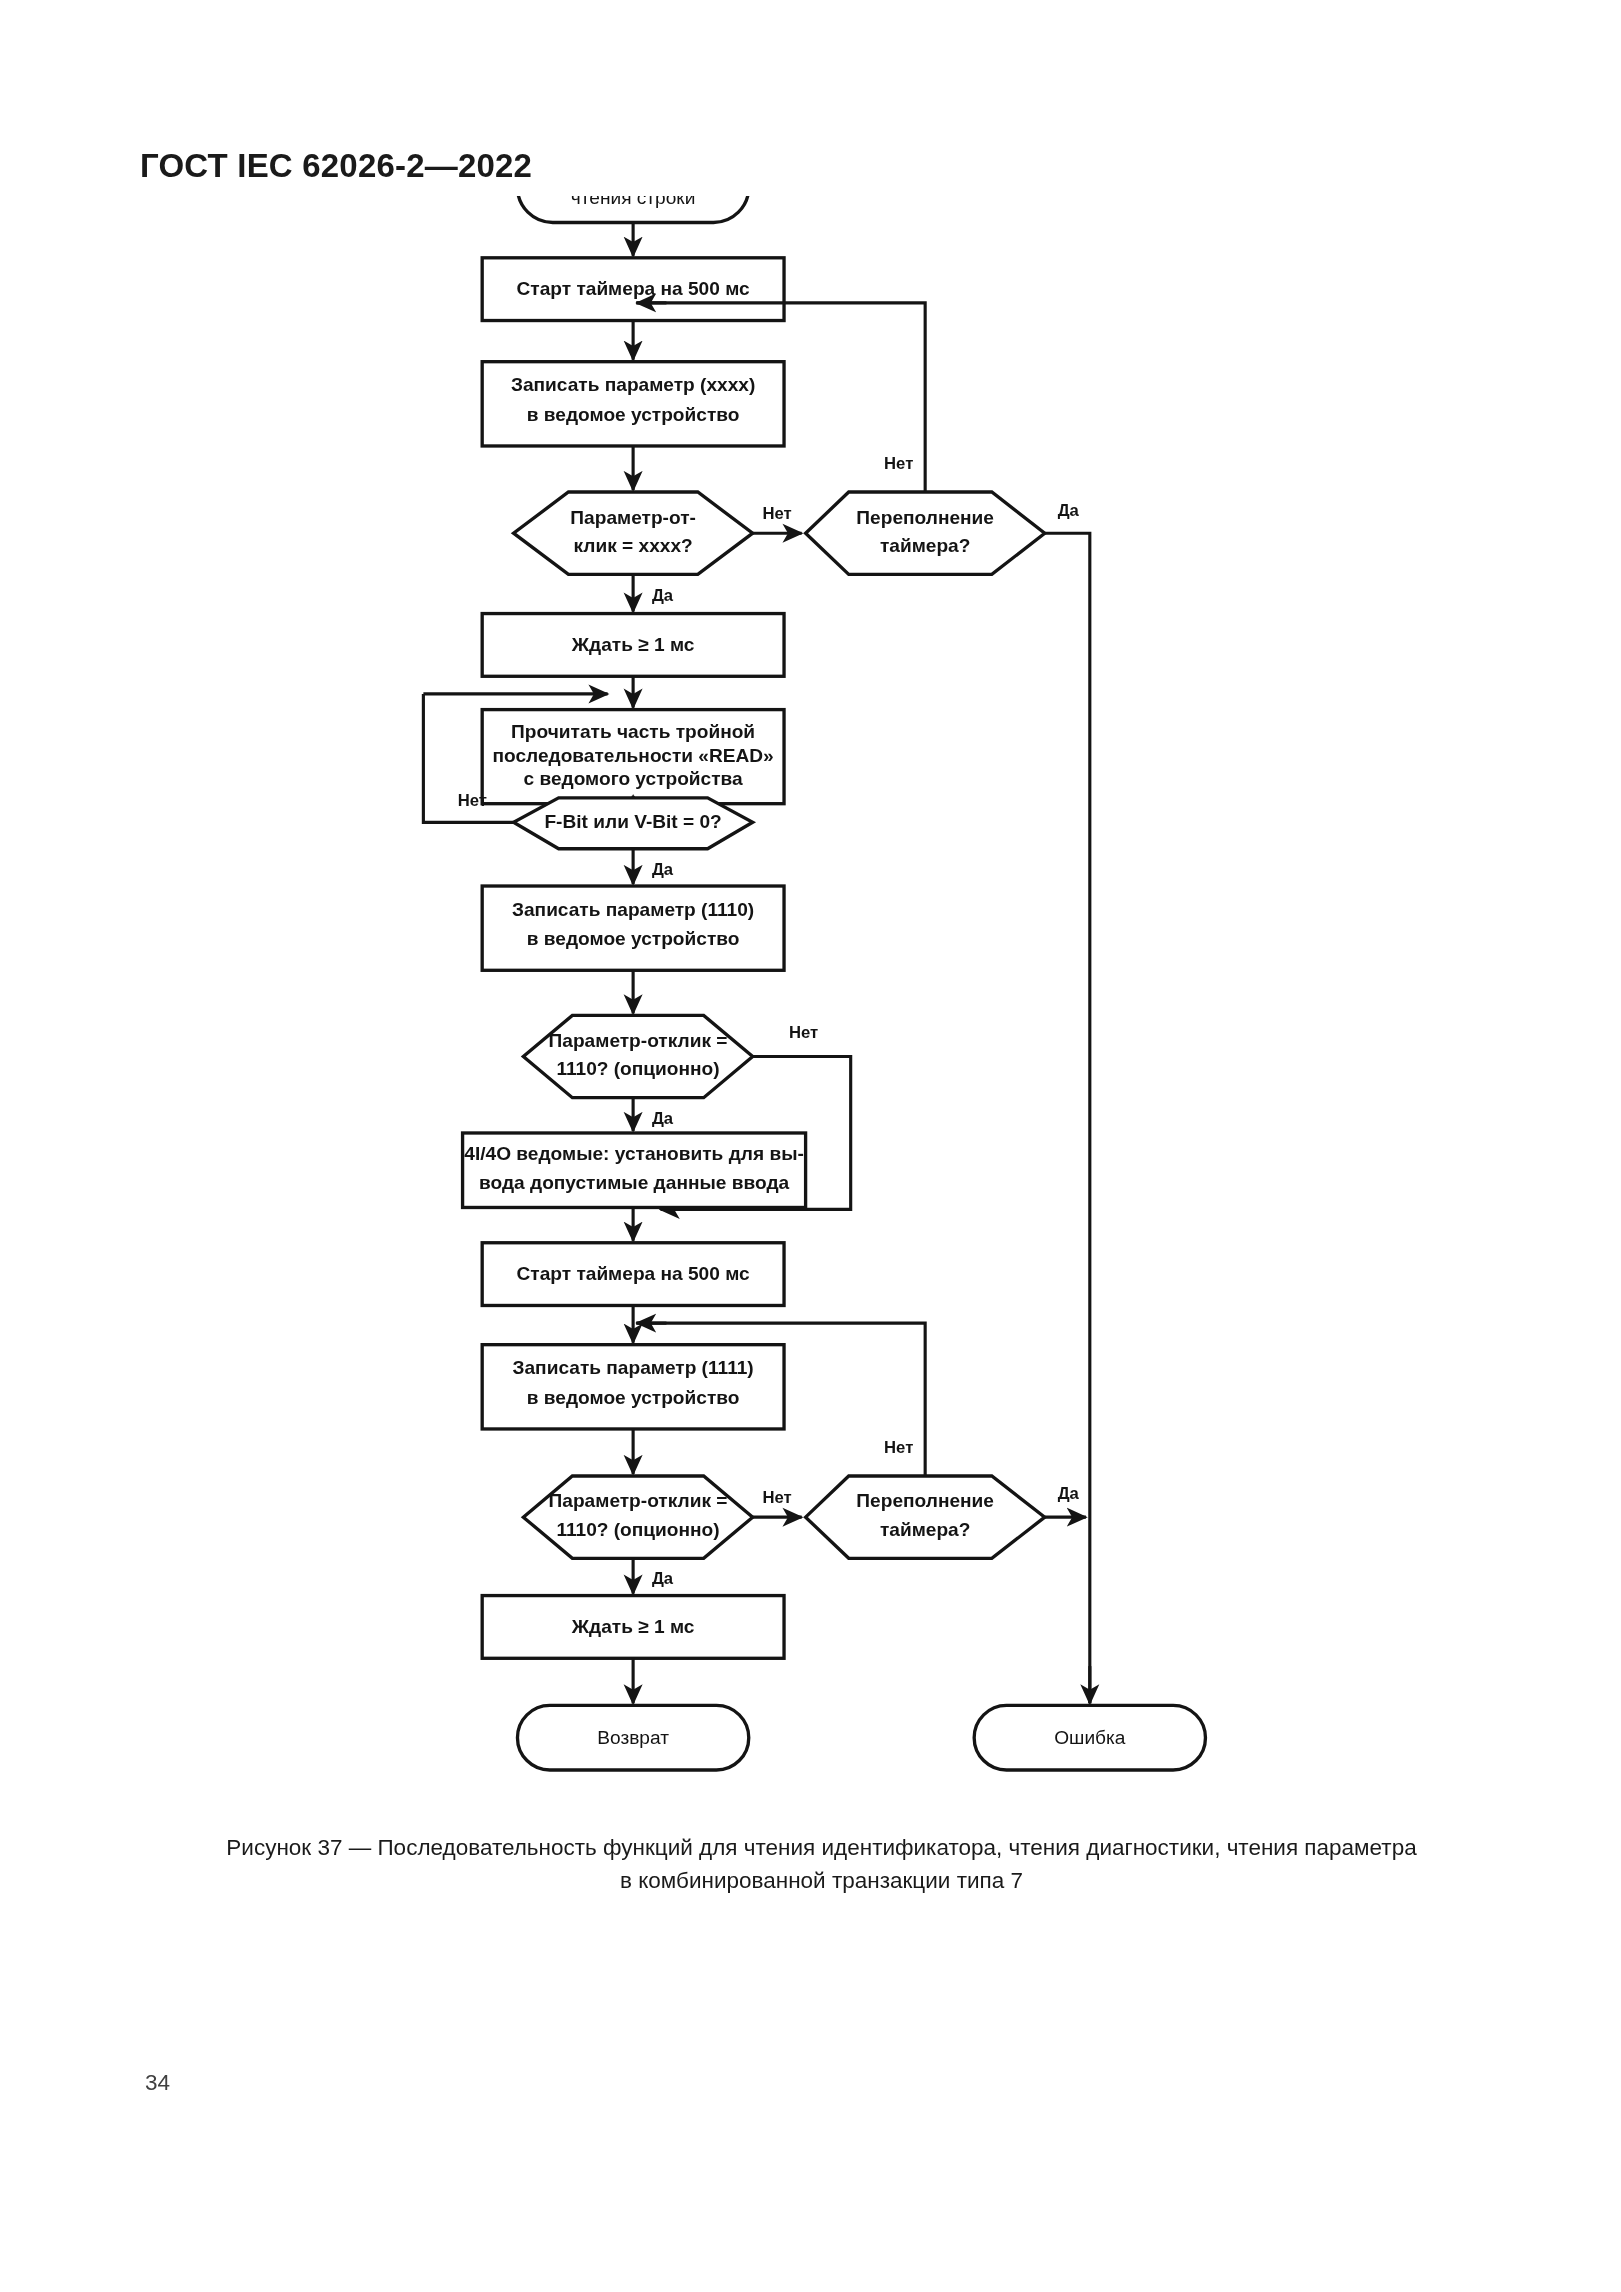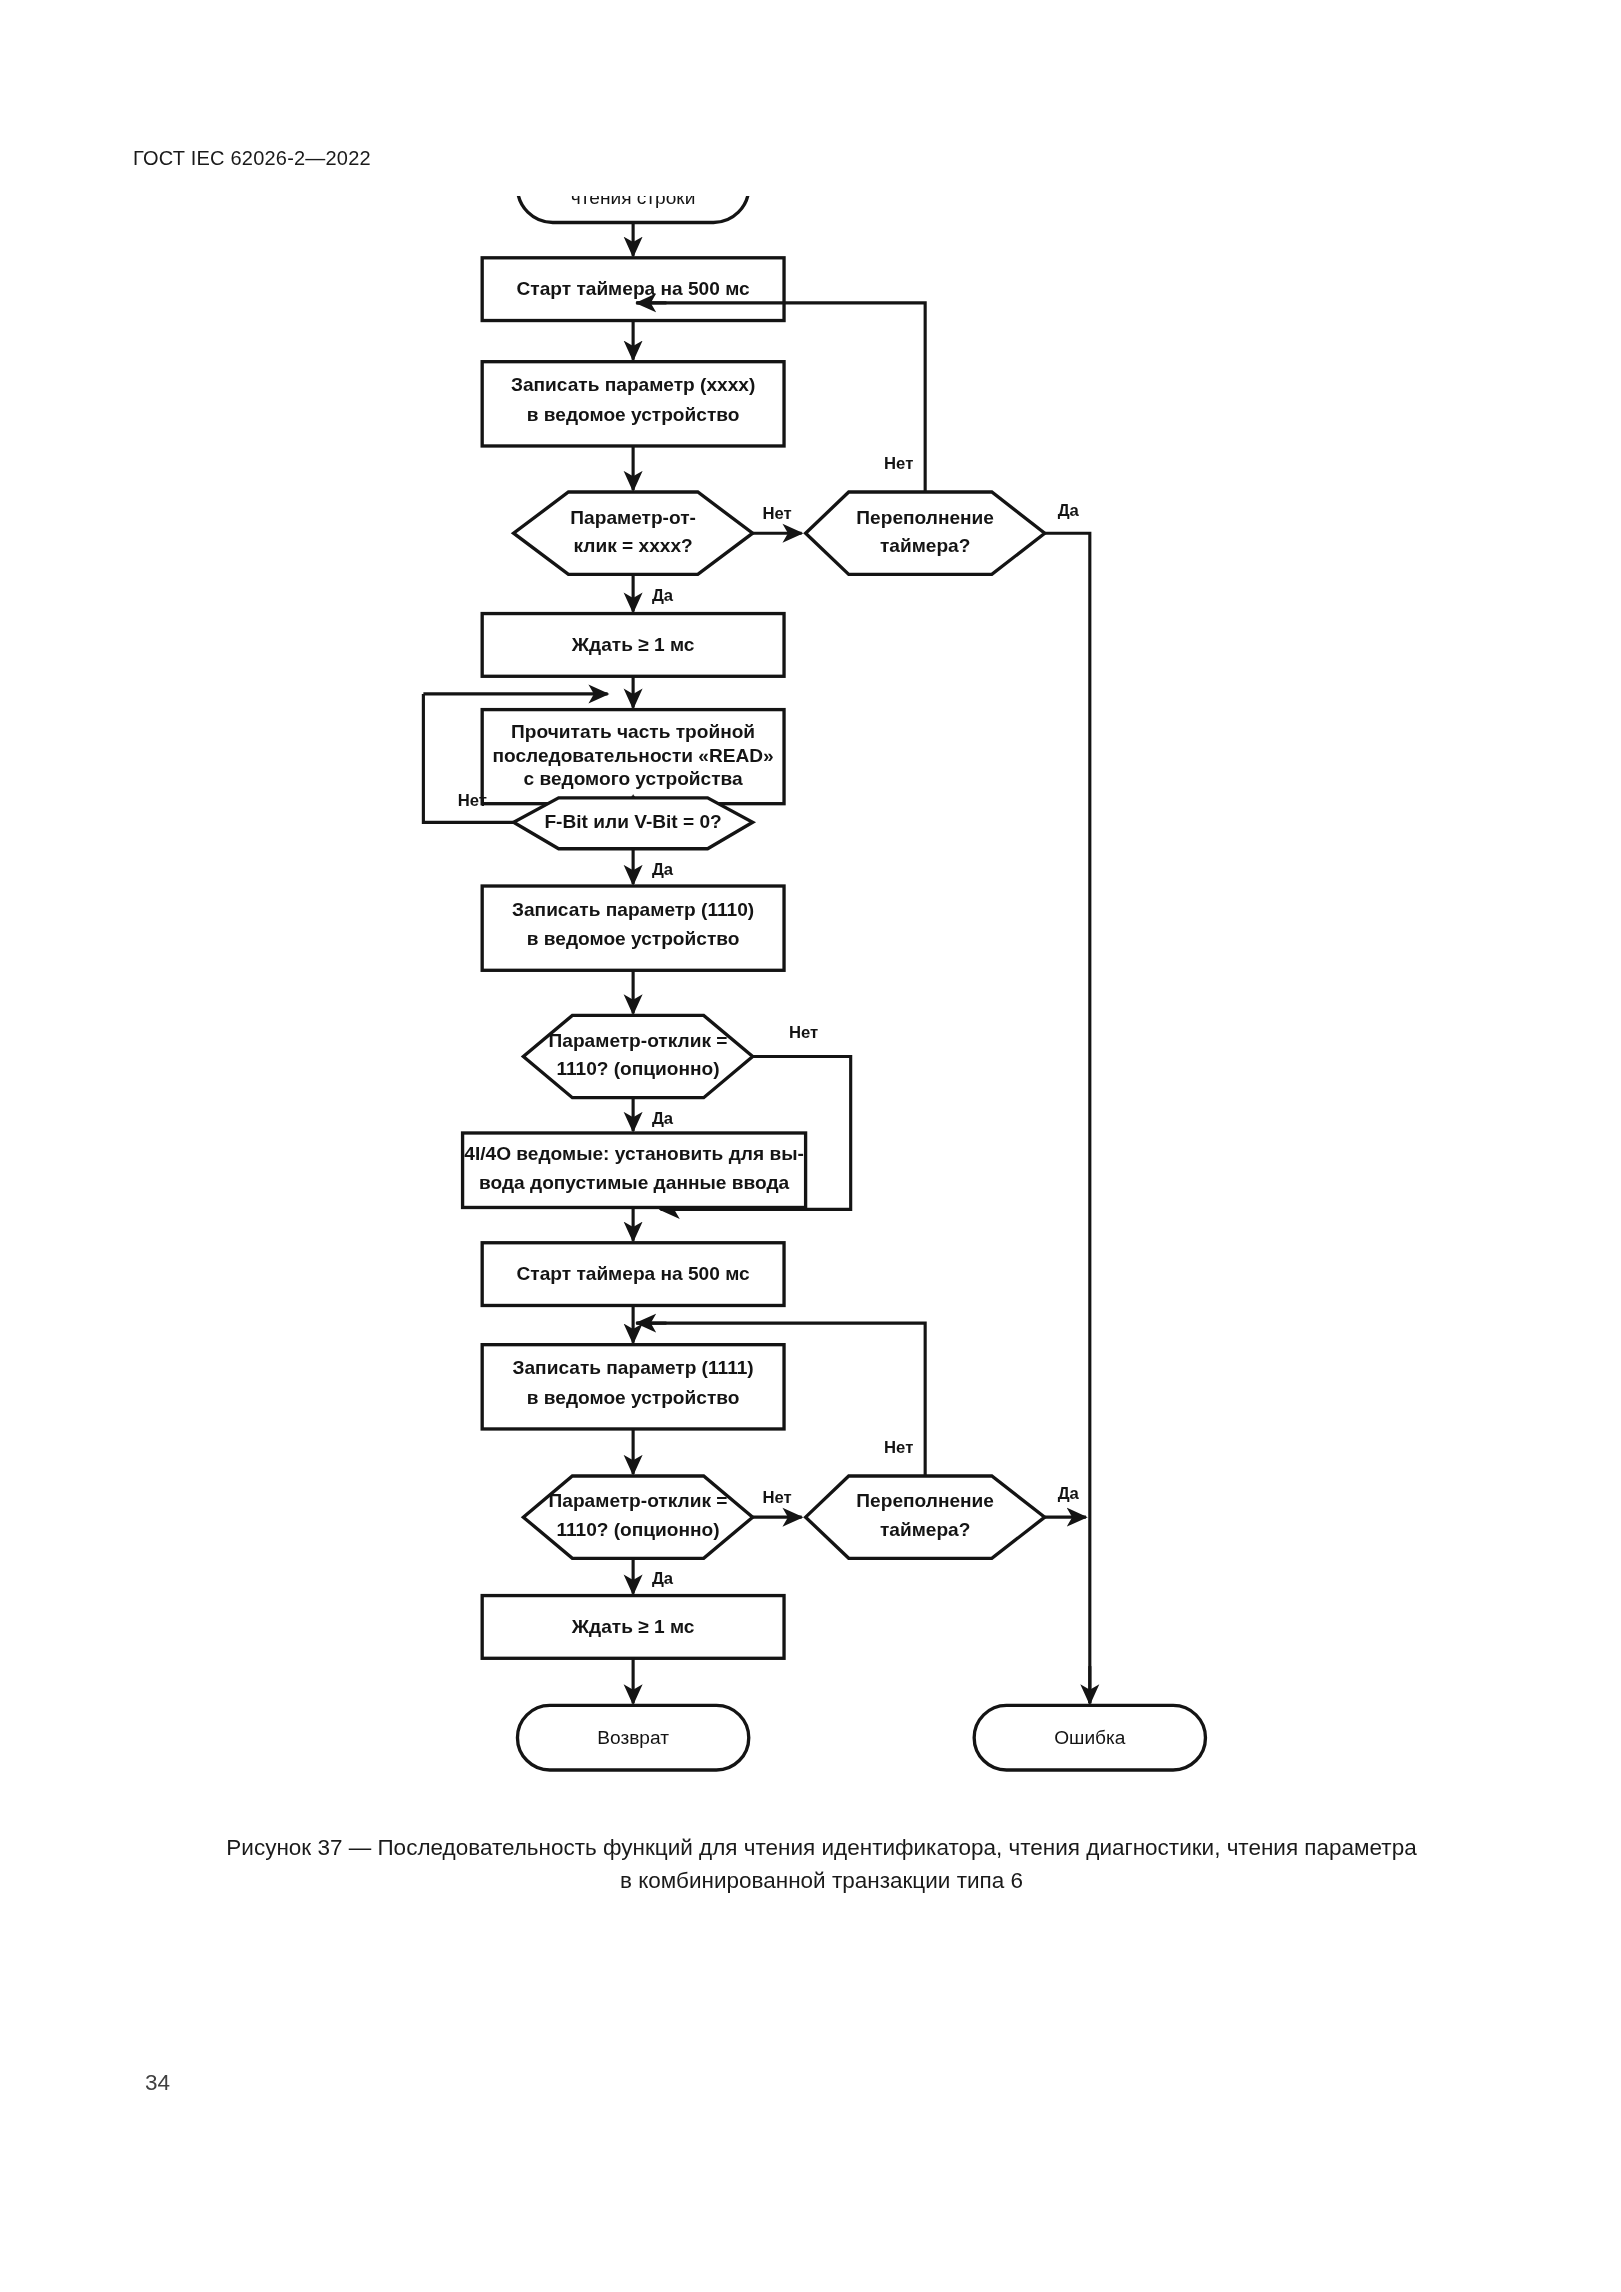--- a/index.html
+++ b/index.html
@@ -15,24 +15,24 @@
     color: #1a1a1a;
     overflow: hidden;
   }
   .page {
     position: absolute;
     inset: 0;
     background: #ffffff;
   }
   .doc-header {
     position: absolute;
-    left: 133px;
+    left: 140px;
     top: 147px;
-    font-size: 20px;
-    font-weight: normal;
+    font-size: 33px;
+    font-weight: bold;
     letter-spacing: 0.2px;
     color: #1a1a1a;
     white-space: nowrap;
   }
   .figure-area {
     position: absolute;
     left: 0;
     top: 196px;
     width: 1621px;
     height: 1627px;
@@ -282,19 +282,19 @@
       <g>
         <rect class="term" x="994" y="1540" width="236" height="66" rx="33" ry="33"></rect>
       </g>
       <text class="term-label" x="1112" y="1574">Ошибка</text>
 
     </svg>
   </div>
 
   <div class="caption">
     <span class="cap-line">Рисунок 37 — Последовательность функций для чтения идентификатора, чтения диагностики, чтения параметра</span>
-    <span class="cap-line">в комбинированной транзакции типа 6</span>
+    <span class="cap-line">в комбинированной транзакции типа 7</span>
   </div>
 
   <div class="page-number">34</div>
 
 </div>
 
 
 </body></html>

